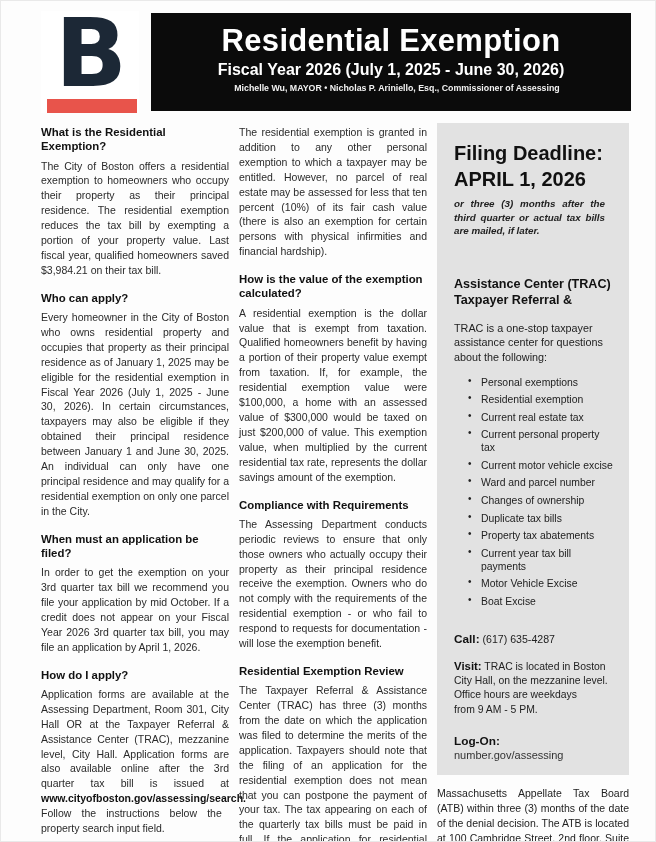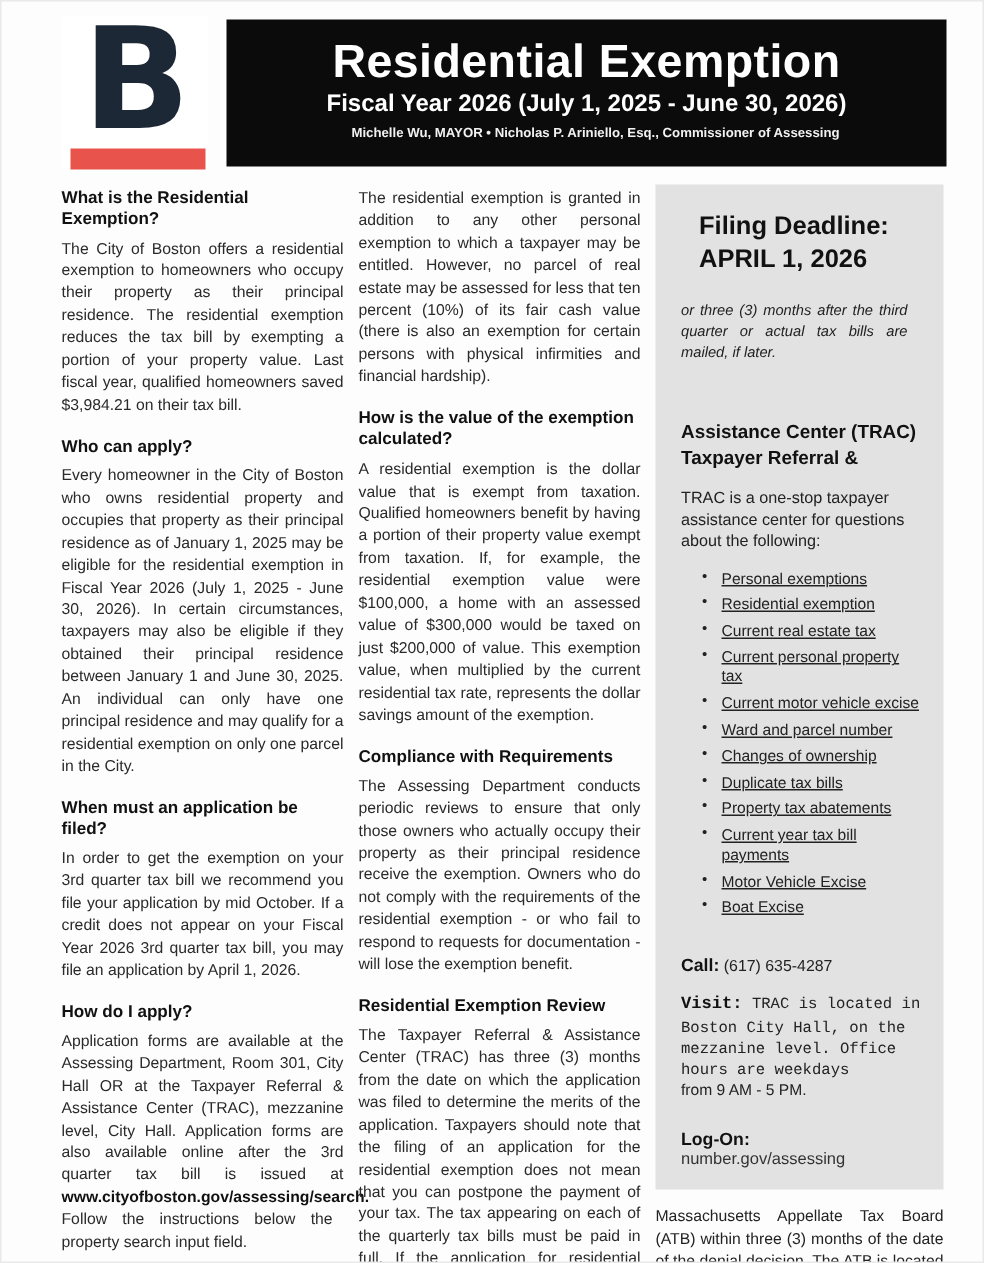--- a/index.html
+++ b/index.html
@@ -25,32 +25,32 @@
   .col2 { left:238px; width:188px; }
   .col3 { left:436px; width:192px; top:122px; }
 
   .sec + .sec { margin-top:13px; }
   .sec-h { font-size:11.4px; font-weight:bold; color:#111; margin-bottom:5px; line-height:1.25; }
   .body { text-align:justify; line-height:1.42; }
   .body strong { font-weight:bold; color:#111; }
 
   
   .graybox { background:#e2e2e2; min-height:528px; padding:17px 14px 14px 17px; color:#222; }
-  .deadline-label, .deadline-date { font-size:17px; font-weight:bold; color:#111; line-height:1.3;margin-left:12px; }
-  .deadline-note { margin-top:17px; font-size:9.8px; font-weight:normal; font-style:italic; line-height:1.4;
+  .deadline-label, .deadline-date { font-size:20px; font-weight:bold; color:#111; line-height:1.3; }
+  .deadline-note { margin-top:5px; font-size:9.8px; font-weight:bold; font-style:italic; line-height:1.4;
                    text-align:justify; padding-right:10px; }
   .trac-h { margin-top:38px; font-size:12.6px; font-weight:bold; color:#111; line-height:1.3; }
   .trac-intro { margin-top:12px; font-size:10.8px; line-height:1.35; padding-right:6px; }
   .topics { list-style:none; margin-top:11px; padding-left:14px; }
-  .topics li { position:relative; font-size:10.4px; padding-left:13px; margin-bottom:4.6px; line-height:1.25;text-decoration:underline; }
+  .topics li { position:relative; font-size:10.4px; padding-left:13px; margin-bottom:4.6px; line-height:1.25; }
   .topics li::before { content:"•"; position:absolute; left:0; top:-1px; font-size:10px; }
   .contact { margin-top:24px; }
   .c-label { font-weight:bold; font-size:11.8px; color:#111; }
   .c-inline { font-size:10.6px; }
-  .visit-p { margin-top:13px; font-size:10.4px; line-height:1.35;font-family:Liberation Mono, monospace; }
+  .visit-p { margin-top:13px; font-size:10.4px; line-height:1.35; }
   .visit-p .c-label { font-size:11.4px; }
   .visit-hours { font-size:10.4px; line-height:1.35; }
   .logon { margin-top:17px; }
   .logon-url { font-size:11px; margin-top:1px; color:#333; }
 
   
   .footer-right { margin-top:11px; font-size:10.5px; color:#222; }
   .atb { text-align:justify; line-height:1.44; }
 </style>
 </head>

